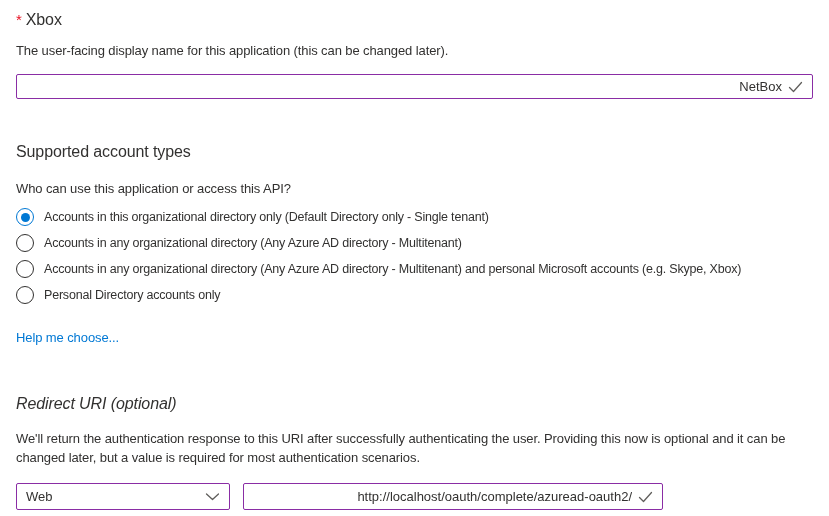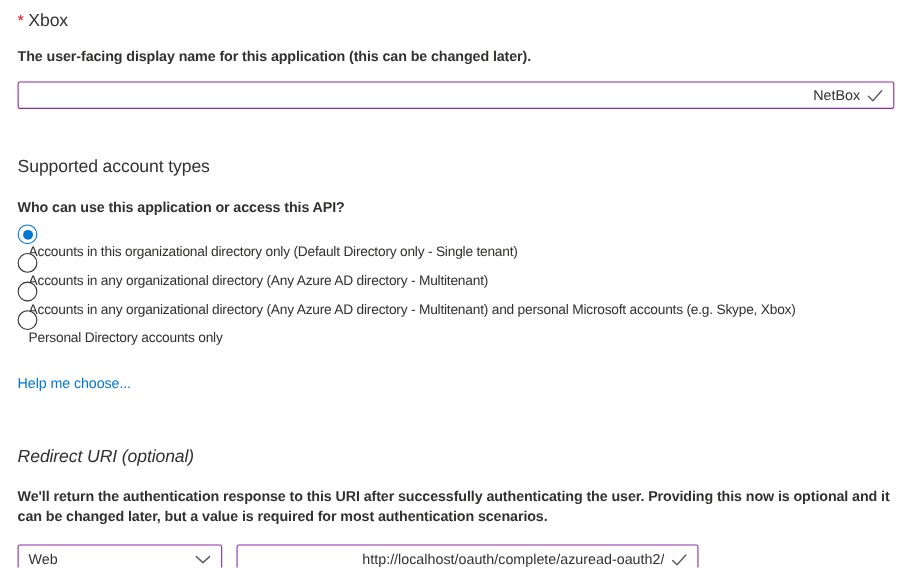--- a/index.html
+++ b/index.html
@@ -8,21 +8,21 @@
     width:829px; height:516px; overflow:hidden;
     font-family:"Liberation Sans", sans-serif;
     color:#323130;
     position:relative;
   }
   .page { padding:11px 16px 0 16px; }
 
   .section-title { font-size:16px; font-weight:400; color:#323130; letter-spacing:-0.1px; }
   .required-asterisk { color:#e81123; margin-right:4px; font-size:15px; vertical-align:top; }
 
-  .body-text { font-size:13px; color:#323130; letter-spacing:-0.1px;font-weight:bold; }
+  .body-text { font-size:13px; color:#323130; letter-spacing:-0.1px; }
 
   
   .field {
     position:relative;
     border:1.5px solid #8a2da5;
     border-radius:2px;
     background:#fff;
     display:flex; align-items:center;
     height:25px;
   }
@@ -38,37 +38,36 @@
     position:absolute; right:9px; top:50%; transform:translateY(-50%);
     display:flex; align-items:center;
   }
 
   
   .select-box {
     position:relative;
     border:1.5px solid #8a2da5;
     border-radius:2px;
     background:#fff;
-    height:27px; width:186px;
+    height:27px; width:214px;
     display:flex; align-items:center;
     padding:0 30px 0 9px;
     font-size:13px; color:#323130;
     cursor:default;
     text-align:center;
   }
   .select-box .chev {
     position:absolute; right:9px; top:50%; transform:translateY(-50%);
     display:flex; align-items:center;
   }
 
   
   .radio-row {
-    display:flex; 
+    display:flex; align-items:center;
     height:26px;
-    flex-direction:column;
   }
   .radio-outer {
     width:18px; height:18px; flex:0 0 18px;
     border:1.2px solid #323130; border-radius:50%;
     display:flex; align-items:center; justify-content:center;
     background:#fff;
   }
   .radio-row.selected .radio-outer { border:1.5px solid #0078d4; }
   .radio-dot { width:9px; height:9px; border-radius:50%; background:transparent; }
   .radio-row.selected .radio-dot { background:#0078d4; }
@@ -79,21 +78,21 @@
   }
 
   .link { color:#0078d4; font-size:13px; text-decoration:none; letter-spacing:-0.1px; cursor:pointer; }
 
   
   .name-desc     { margin-top:14px; }
   .name-field    { margin-top:16px; width:797px; height:25px; }
   .sec2-title    { margin-top:44px; }
   .sec2-question { margin-top:20px; }
   .radio-group   { margin-top:8px; }
-  .help-link-row { margin-top:32px; }
+  .help-link-row { margin-top:20px; }
   .sec3-title    { margin-top:49px;font-style:italic; }
   .sec3-desc     { margin-top:16px; max-width:806px; line-height:19px; }
   .uri-row       { margin-top:16px; display:flex; align-items:center; gap:13px; }
   .uri-field     { width:420px; height:27px; }
 </style>
 </head>
 <body>
 
 <div class="page">
 

